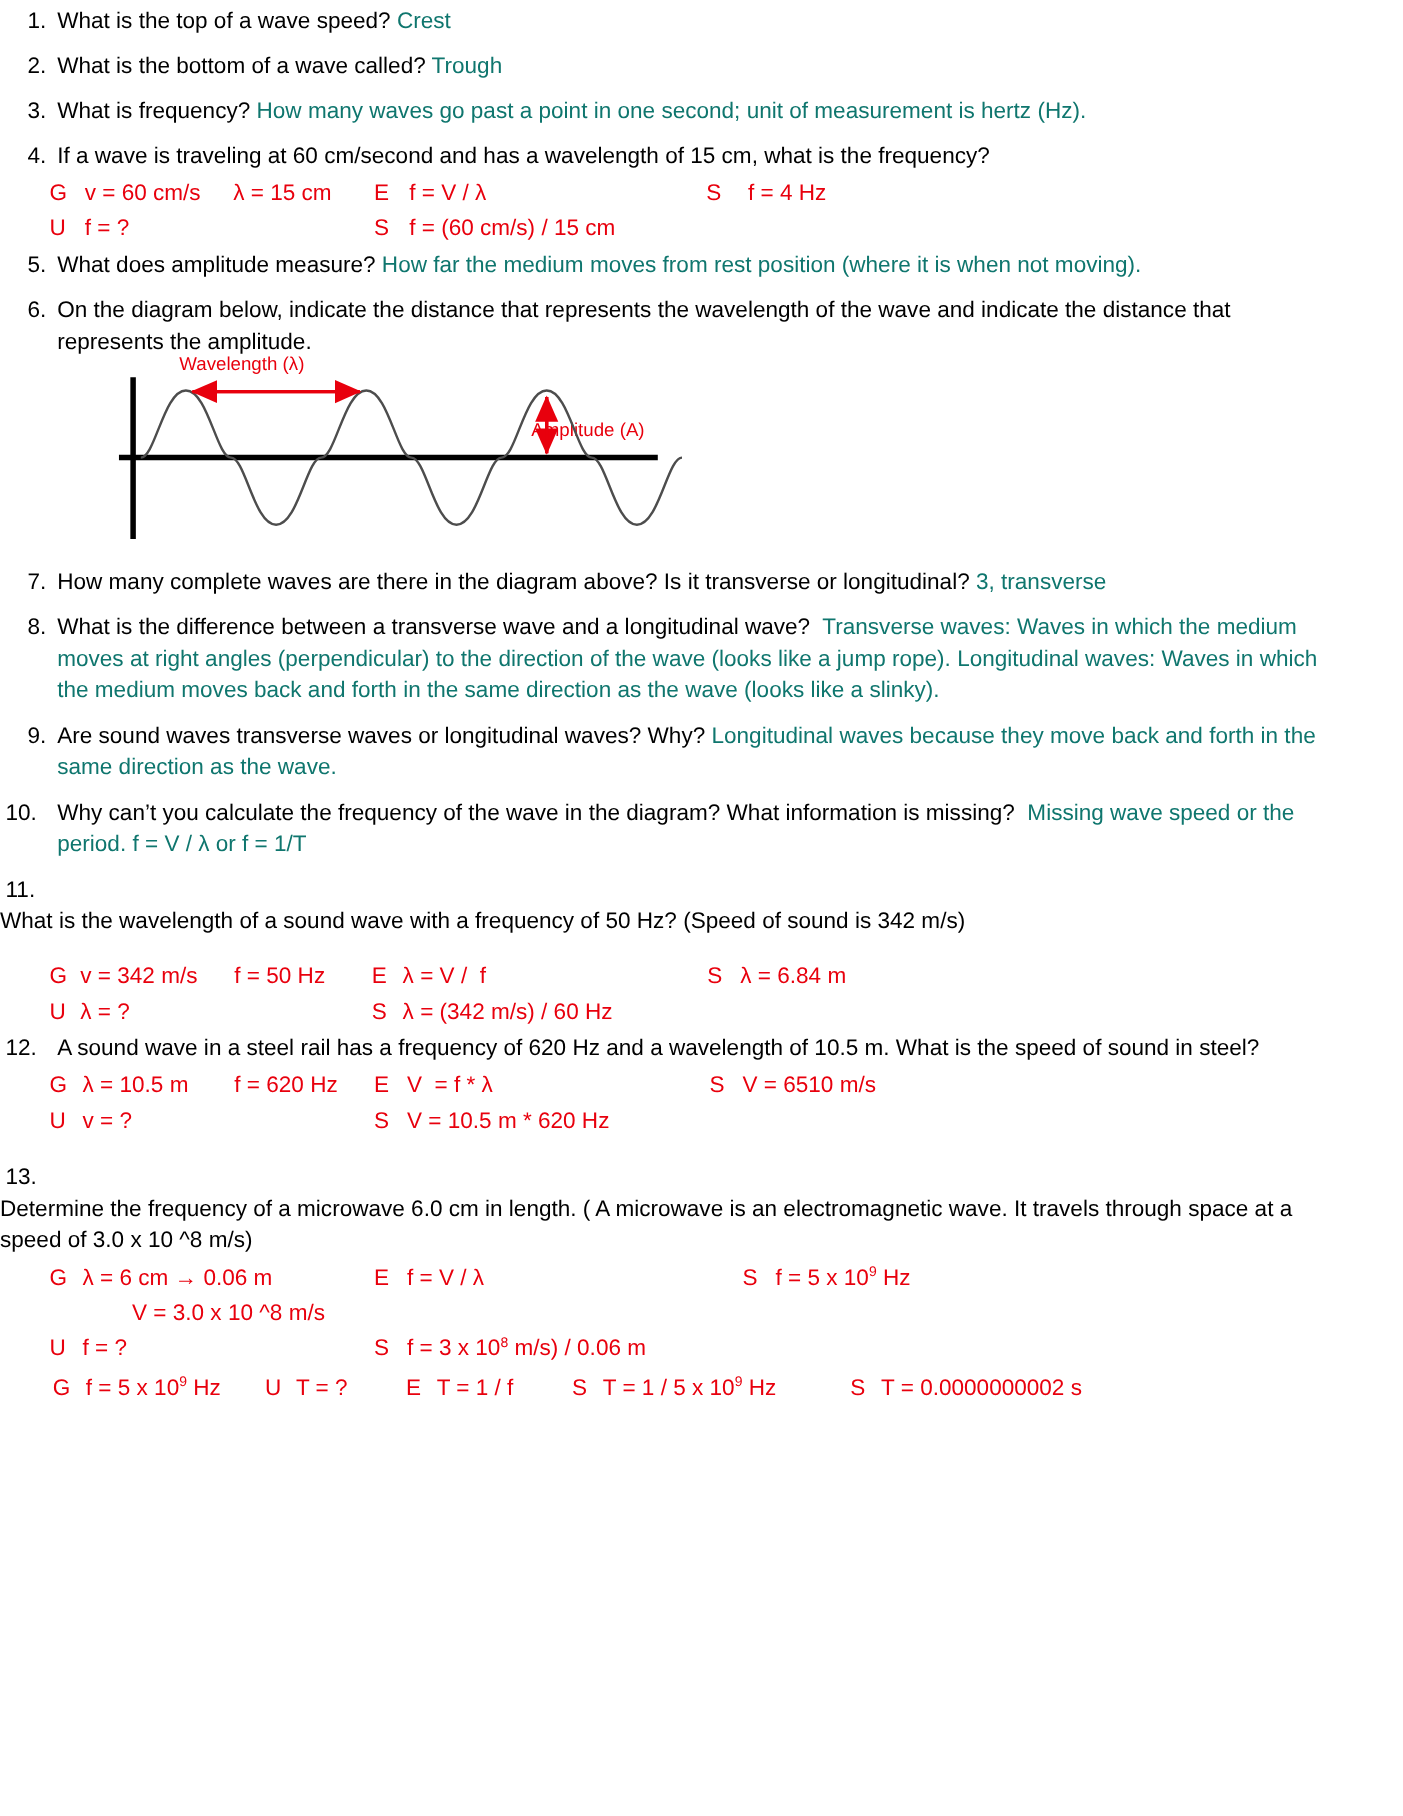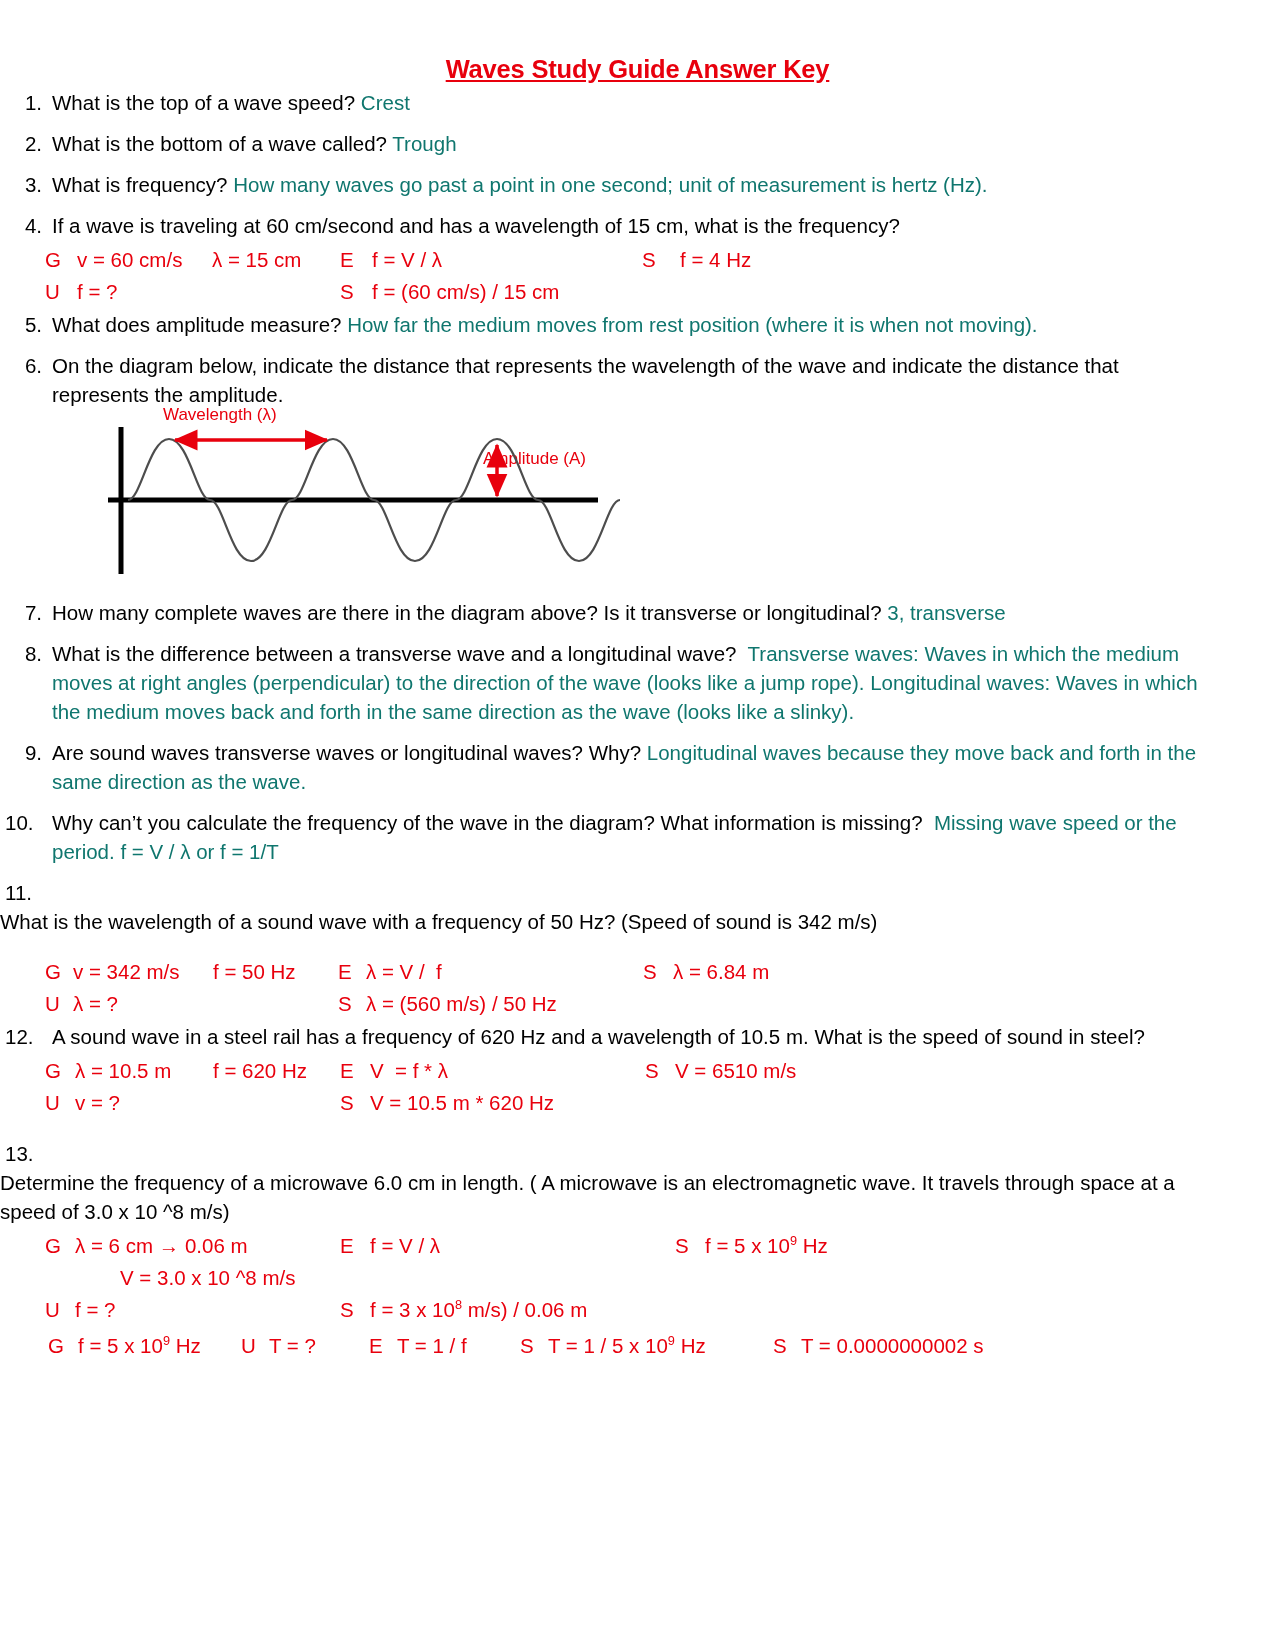--- a/index.html
+++ b/index.html
@@ -98,21 +98,20 @@
     font-size: 17px;
     white-space: nowrap;
   }
   .diagram svg { position: absolute; top: 0; left: 0; }
 </style>
 </head>
 <body>
 
 <div class="page">
 
-  <h1 class="title">Waves Study Guide Answer Key</h1>
 
   <ol class="qlist">
 
     <li class="q" style="margin-top:4px;">
       <span class="qnum">1.</span>
       <span class="qbody"><span class="blk">What is the top of a wave speed?</span> <span class="ans">Crest</span></span>
     </li>
 
     <li class="q" style="margin-top:10px;">
       <span class="qnum">2.</span>
@@ -138,21 +137,21 @@
       <span class="qbody"><span class="blk">What does amplitude measure?</span> <span class="ans">How far the medium moves from rest position (where it is when not moving).</span></span>
     </li>
 
     <li class="q" style="margin-top:12px;margin-bottom:0;">
       <span class="qnum">6.</span>
       <span class="qbody"><span class="blk">On the diagram below, indicate the distance that represents the wavelength of the wave and indicate the distance that represents the amplitude.</span></span>
     </li>
 
     <div class="diagram" style="margin-left:108px;">
       <span class="lbl" style="left:55px; top:-4px;">Wavelength  (λ)</span>
-      <span class="lbl" style="left:375px; top:40px;">Amplitude  (A)</span>
+      <span class="lbl" style="left:375px; top:56px;">Amplitude  (A)</span>
       <svg width="620" height="175" viewBox="0 0 620 175">
 
         <line x1="13" y1="18" x2="13" y2="165" stroke="#000000" stroke-width="5"></line>
 
         <line x1="0" y1="91" x2="490" y2="91" stroke="#000000" stroke-width="5"></line>
 
         <path d="M 20 91
                  C 33 91 41 30 61 30
                  C 81 30 89 91 102 91
                  C 115 91 123 152 143 152
@@ -201,21 +200,21 @@
       <span class="qnum wide">10.</span>
       <span class="qbody"><span class="blk">Why can’t you calculate the frequency of the wave in the diagram? What information is missing?</span>&nbsp; <span class="ans">Missing wave speed or the period.  f = V / λ    or f = 1/T</span></span>
     </li>
 
     <li class="q" style="margin-top:12px;margin-bottom:20px;flex-direction:column;">
       <span class="qnum wide">11.</span>
       <span class="qbody"><span class="blk">What is the wavelength of a sound wave with a frequency of 50 Hz? (Speed of sound is 342 m/s)</span></span>
     </li>
     <div class="guess">
       <div class="row"><span class="g-col" style="width:28px">G</span><span class="g-col" style="width:140px">v = 342 m/s</span><span class="g-col" style="width:125px">f = 50 Hz</span><span class="g-col" style="width:28px">E</span><span class="g-col" style="width:277px">λ = V /  f</span><span class="g-col" style="width:30px">S</span><span class="g-col">λ = 6.84 m</span></div>
-      <div class="row"><span class="g-col" style="width:28px">U</span><span class="g-col" style="width:265px">λ = ?</span><span class="g-col" style="width:28px">S</span><span class="g-col">λ = (560 m/s) / 50 Hz</span></div>
+      <div class="row"><span class="g-col" style="width:28px">U</span><span class="g-col" style="width:265px">λ = ?</span><span class="g-col" style="width:28px">S</span><span class="g-col">λ = (342 m/s) / 60 Hz</span></div>
     </div>
 
     <li class="q" style="margin-top:2px;margin-bottom:2px;">
       <span class="qnum wide">12.</span>
       <span class="qbody"><span class="blk">A sound wave in a steel rail has a frequency of 620 Hz and a wavelength of 10.5 m. What is the speed of sound in steel?</span></span>
     </li>
     <div class="guess">
       <div class="row"><span class="g-col" style="width:30px">G</span><span class="g-col" style="width:138px">λ = 10.5 m</span><span class="g-col" style="width:127px">f = 620 Hz</span><span class="g-col" style="width:30px">E</span><span class="g-col" style="width:275px">V  = f * λ</span><span class="g-col" style="width:30px">S</span><span class="g-col">V = 6510 m/s</span></div>
       <div class="row"><span class="g-col" style="width:30px">U</span><span class="g-col" style="width:265px">v = ?</span><span class="g-col" style="width:30px">S</span><span class="g-col">V = 10.5 m * 620 Hz</span></div>
     </div>

